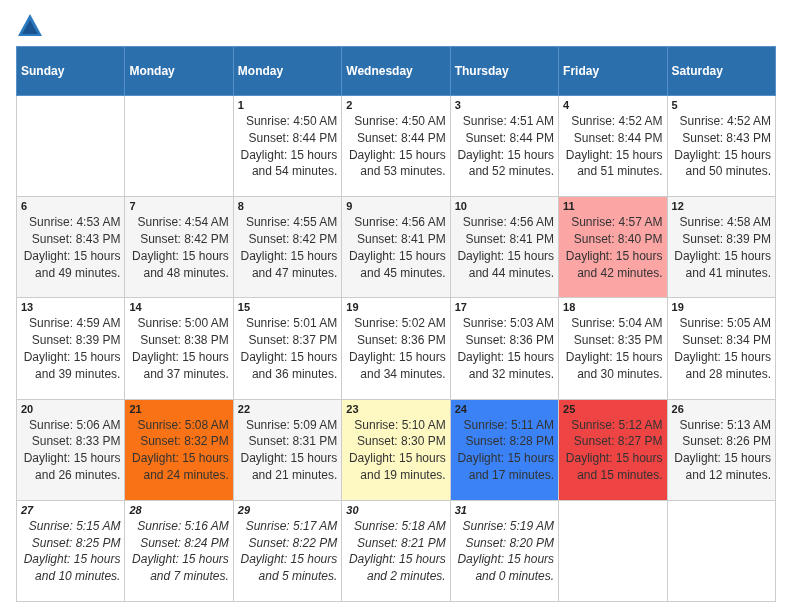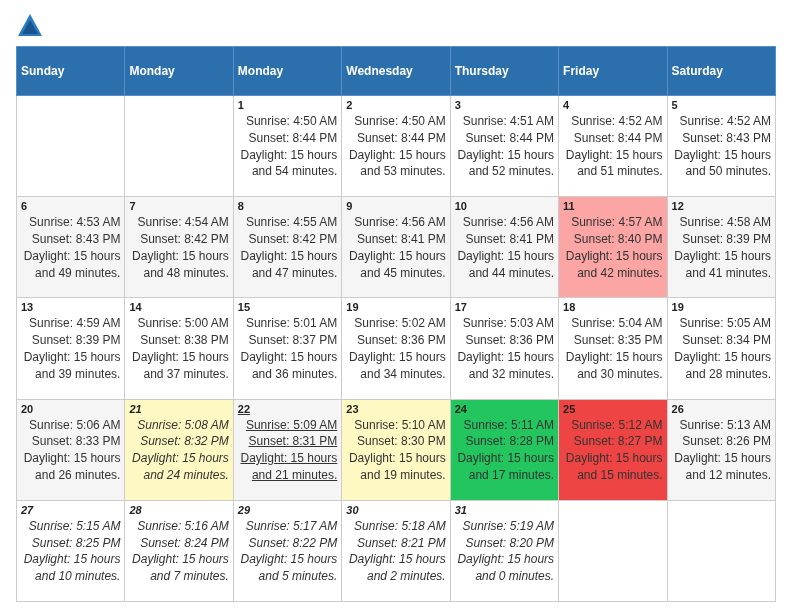--- a/index.html
+++ b/index.html
@@ -214,33 +214,33 @@
           <td>
             <span class="day-number">19</span>
             <div class="day-info">Sunrise: 5:05 AM<br>Sunset: 8:34 PM<br>Daylight: 15 hours<br>and 28 minutes.</div>
           </td>
         </tr>
         <tr style="background: rgb(245, 245, 245);">
           <td style="background: rgb(245, 245, 245);">
             <span class="day-number">20</span>
             <div class="day-info">Sunrise: 5:06 AM<br>Sunset: 8:33 PM<br>Daylight: 15 hours<br>and 26 minutes.</div>
           </td>
-          <td style="background: #fef9c3; font-style: italic;">
+          <td style="background: #f97316;">
             <span class="day-number">21</span>
             <div class="day-info">Sunrise: 5:08 AM<br>Sunset: 8:32 PM<br>Daylight: 15 hours<br>and 24 minutes.</div>
           </td>
-          <td style="background: rgb(245, 245, 245); text-decoration: underline;">
+          <td style="background: rgb(245, 245, 245);">
             <span class="day-number">22</span>
             <div class="day-info">Sunrise: 5:09 AM<br>Sunset: 8:31 PM<br>Daylight: 15 hours<br>and 21 minutes.</div>
           </td>
           <td style="background: #fef9c3;">
             <span class="day-number">23</span>
             <div class="day-info">Sunrise: 5:10 AM<br>Sunset: 8:30 PM<br>Daylight: 15 hours<br>and 19 minutes.</div>
           </td>
-          <td style="background: #22c55e; margin-left: 36px;">
+          <td style="background: #3b82f6; margin-left: 36px;">
             <span class="day-number">24</span>
             <div class="day-info">Sunrise: 5:11 AM<br>Sunset: 8:28 PM<br>Daylight: 15 hours<br>and 17 minutes.</div>
           </td>
           <td style="background: #ef4444;">
             <span class="day-number">25</span>
             <div class="day-info">Sunrise: 5:12 AM<br>Sunset: 8:27 PM<br>Daylight: 15 hours<br>and 15 minutes.</div>
           </td>
           <td style="background: rgb(245, 245, 245);">
             <span class="day-number">26</span>
             <div class="day-info">Sunrise: 5:13 AM<br>Sunset: 8:26 PM<br>Daylight: 15 hours<br>and 12 minutes.</div>

